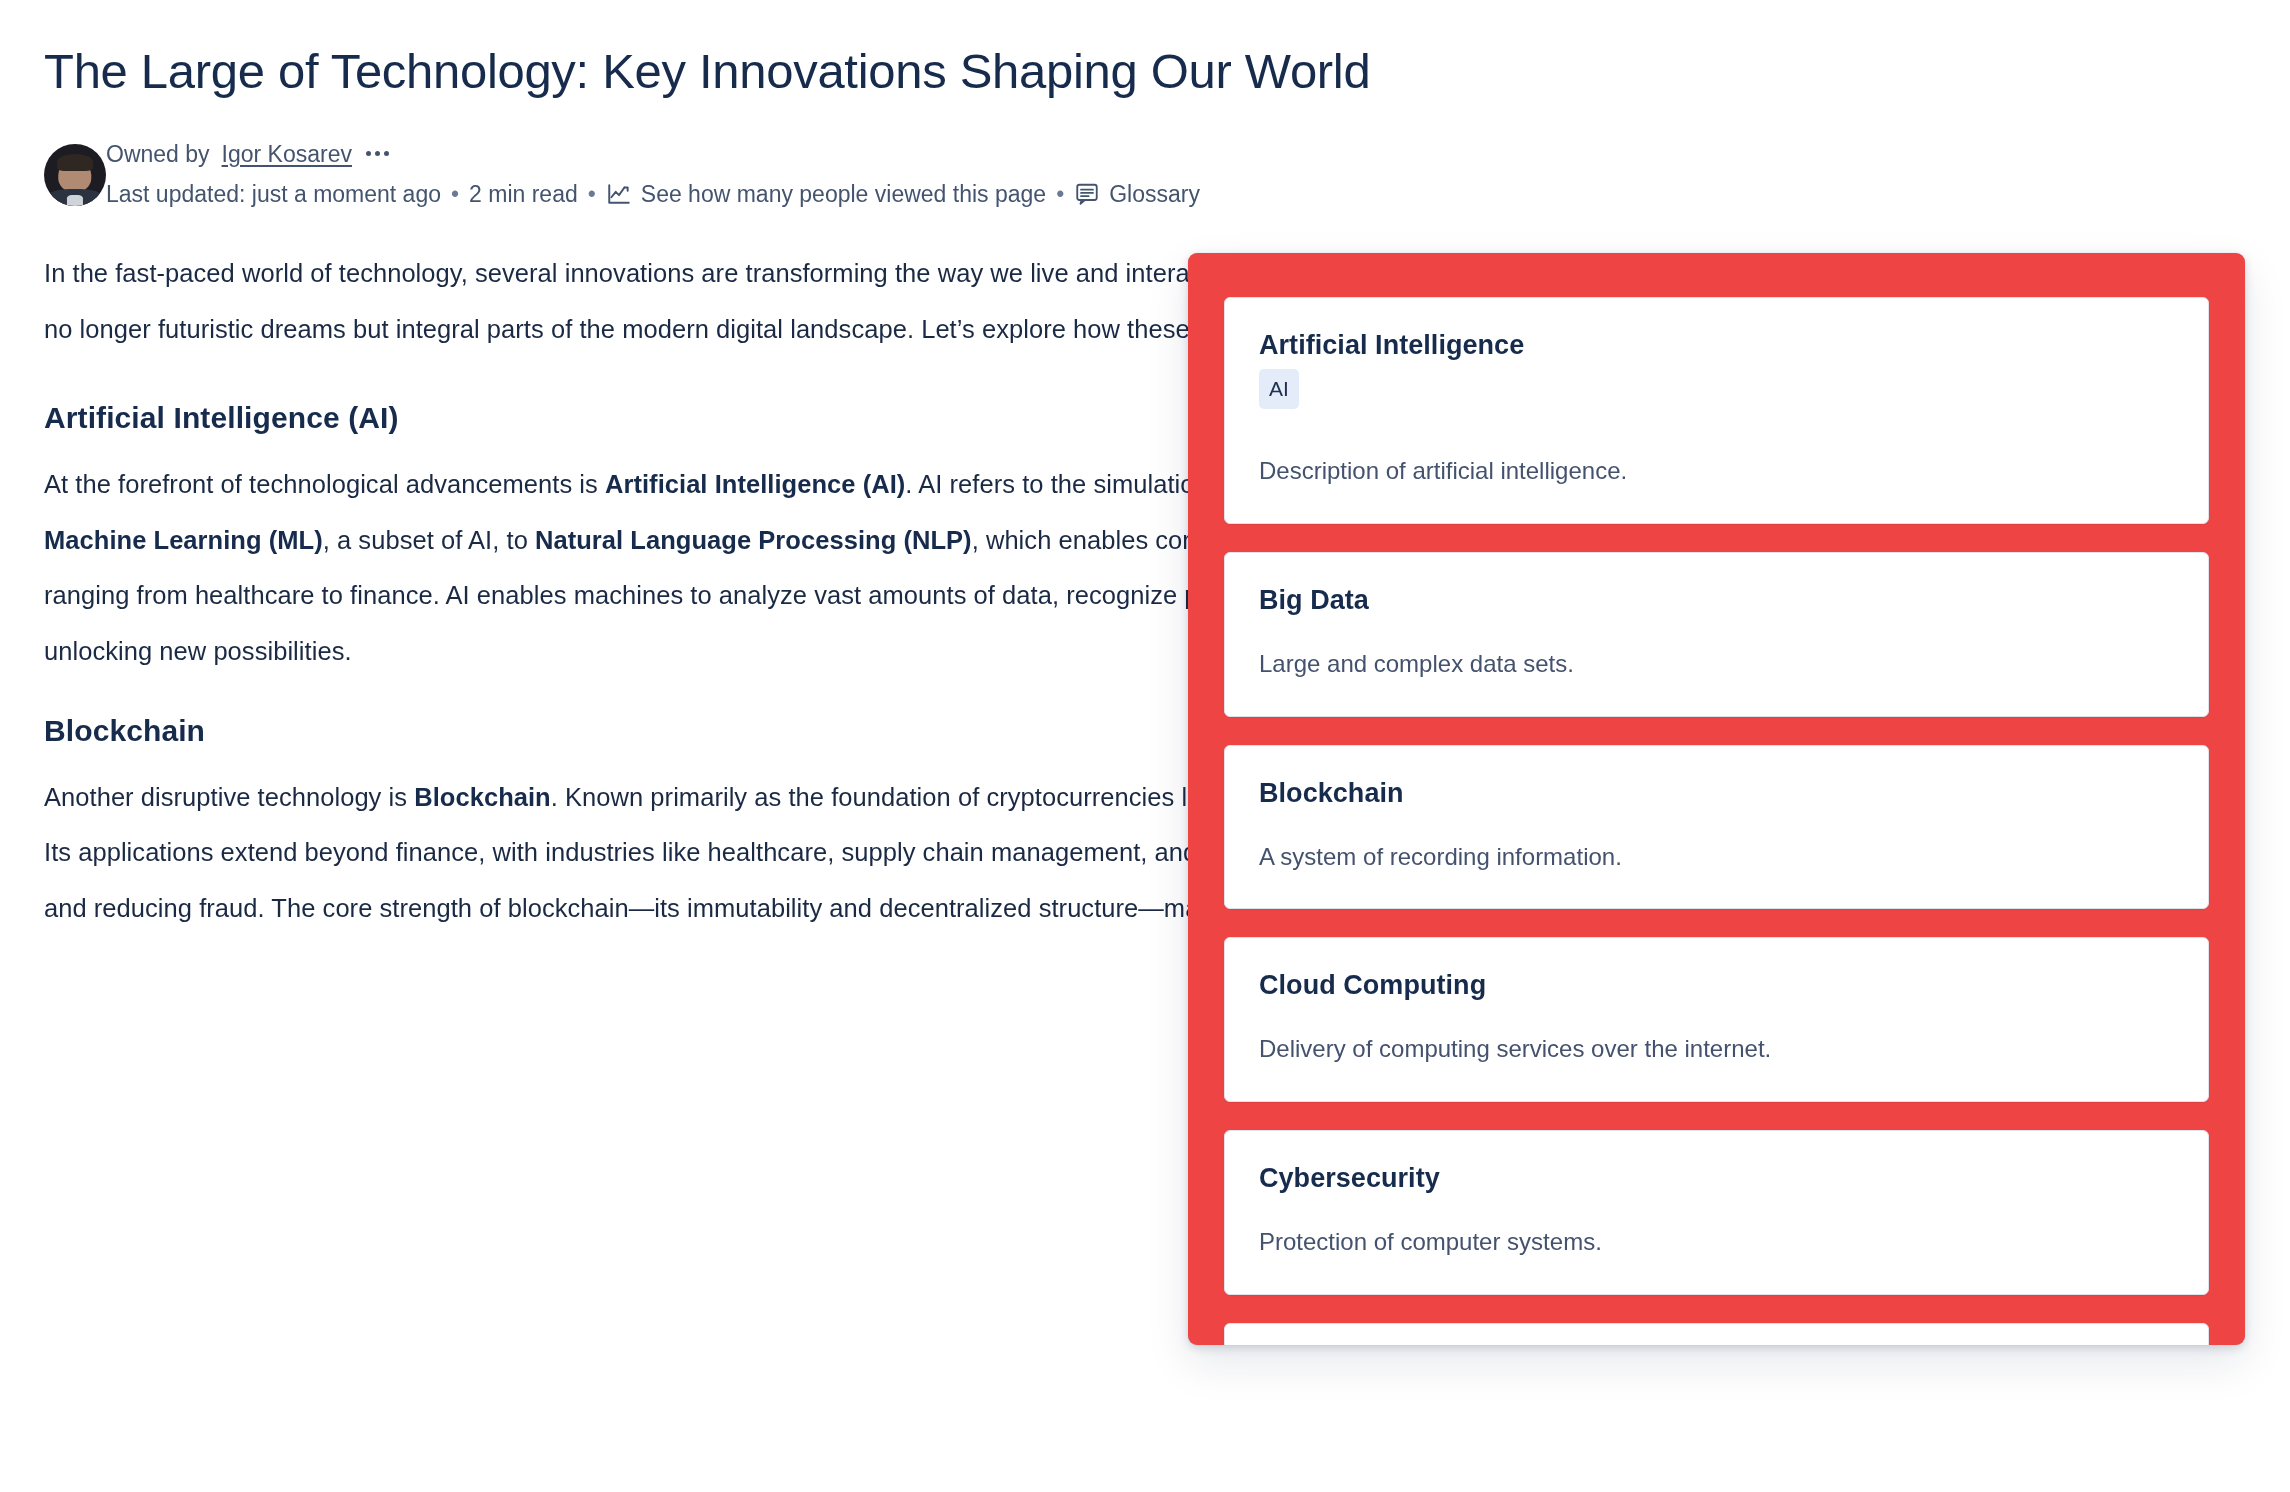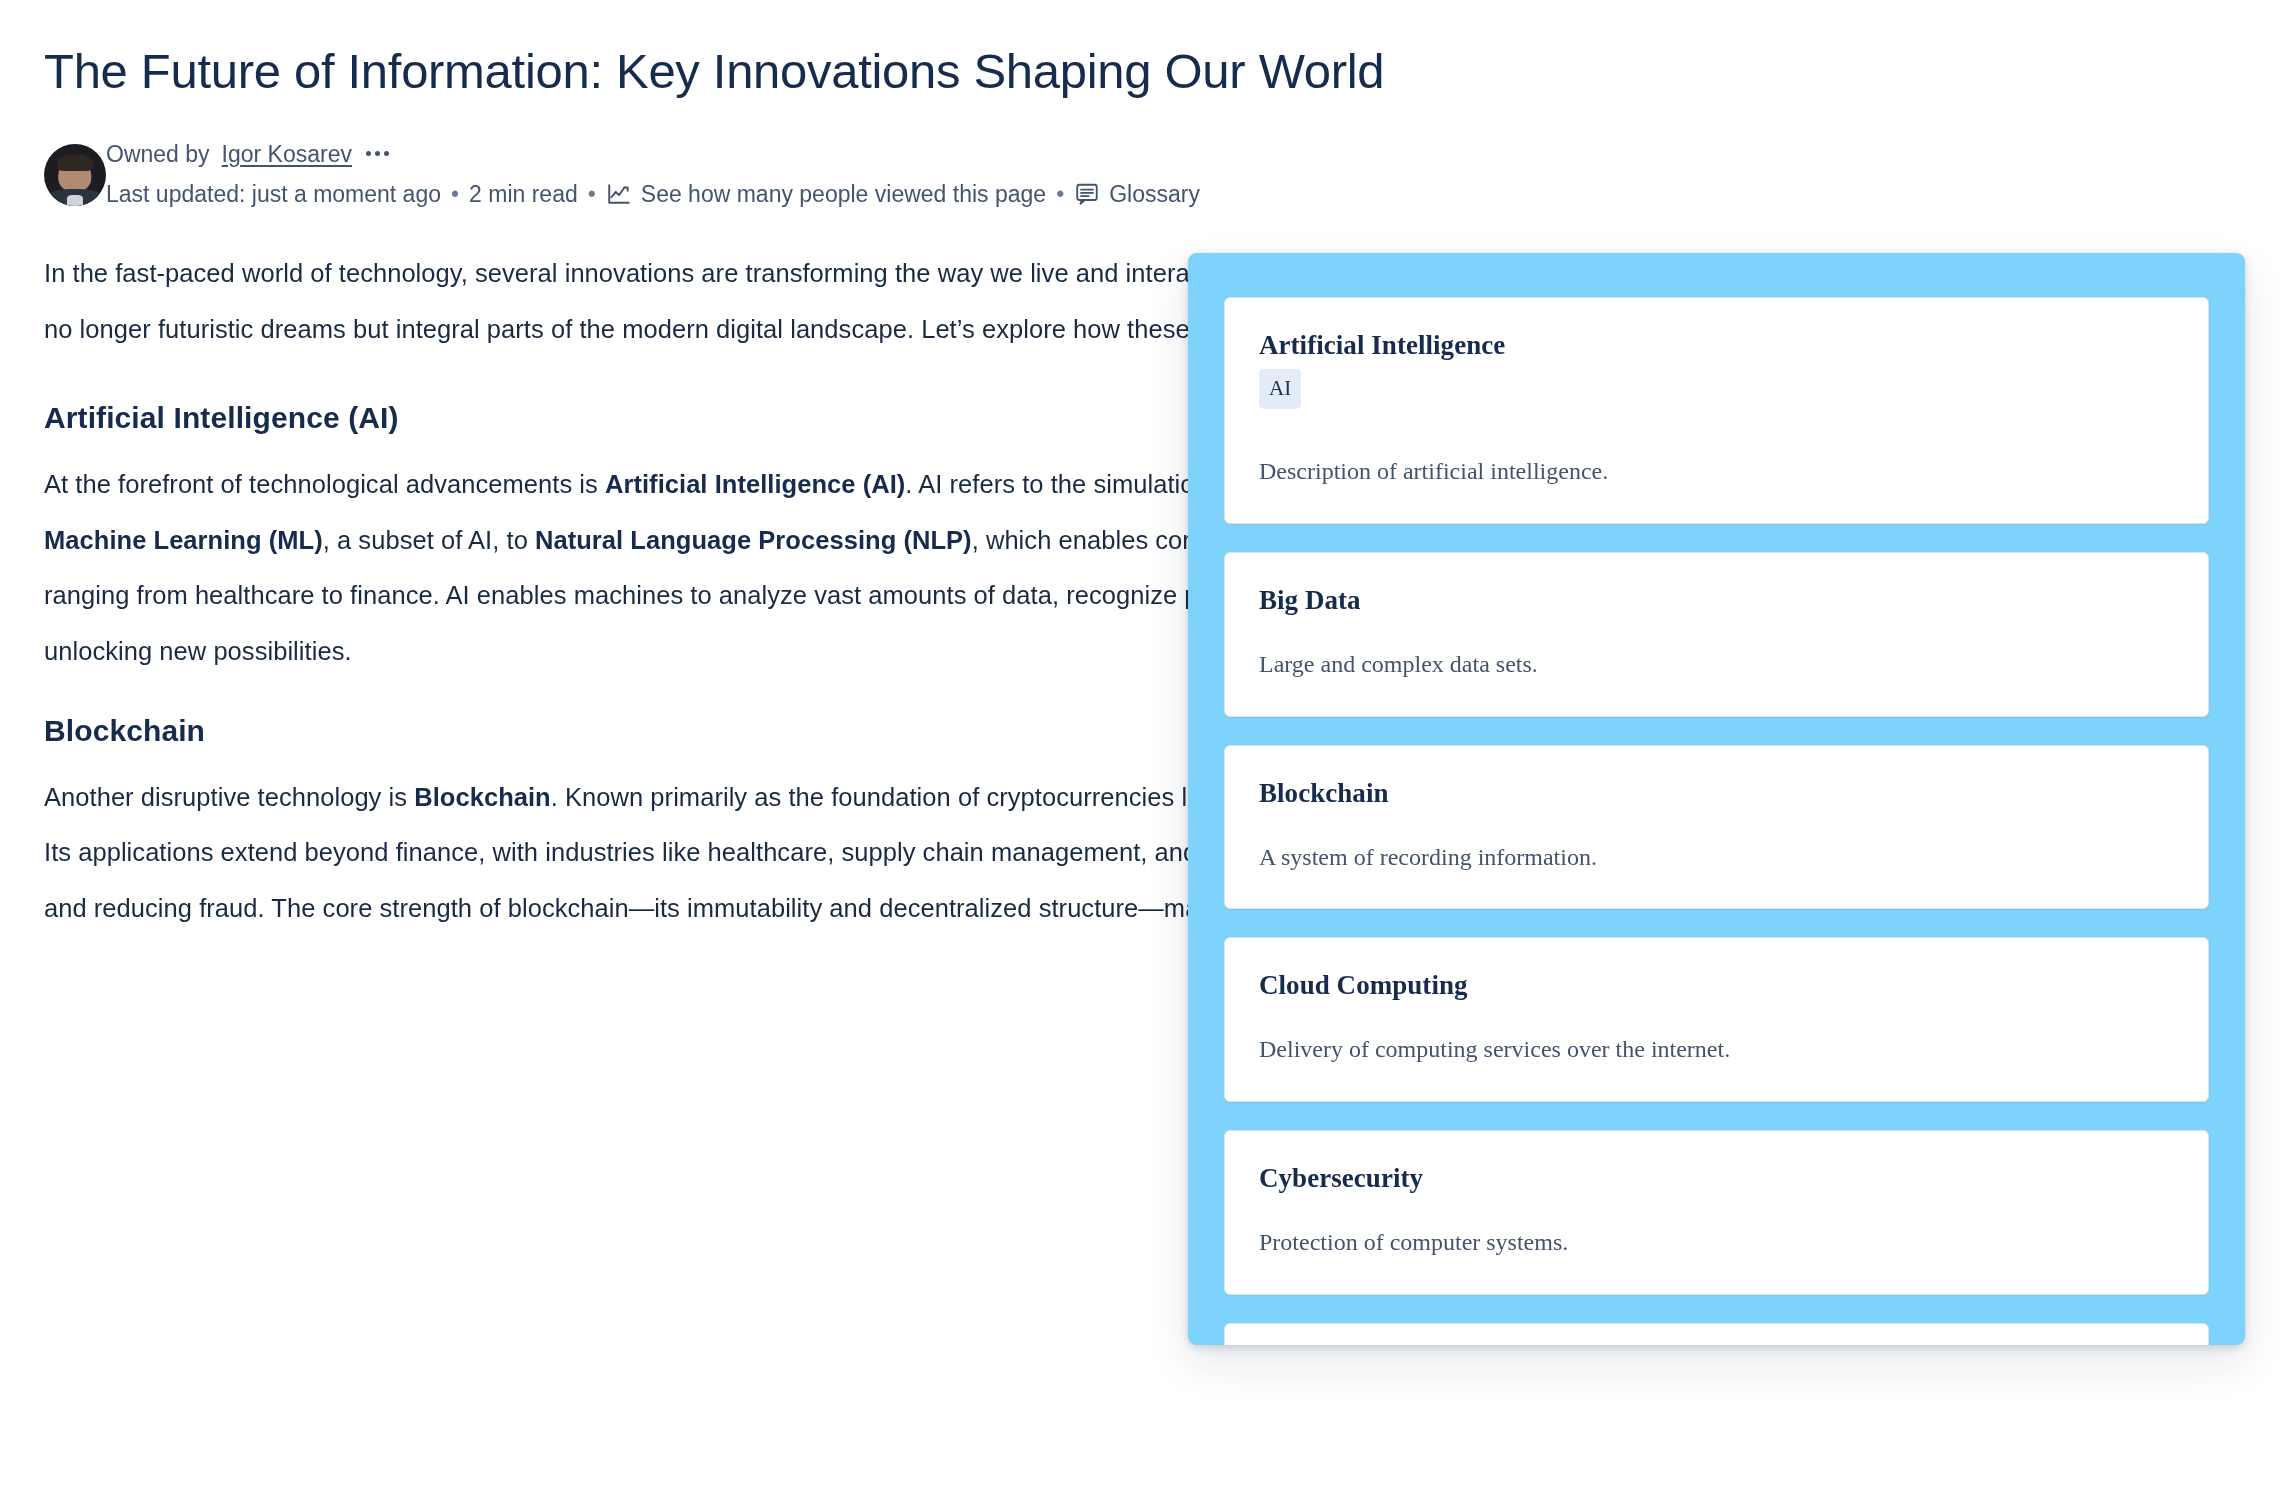--- a/index.html
+++ b/index.html
@@ -157,26 +157,25 @@
     letter-spacing: 0.1px;
   }
 
   
   .glossary-panel {
     position: absolute;
     left: 1188px;
     top: 253px;
     width: 1057px;
     height: 1092px;
-    background: #7dd3fc;
+    background: #ef4444;
     border-radius: 9px;
     box-shadow: 0 3px 10px rgba(9,30,66,0.16), 0 0 1px rgba(9,30,66,0.18), 0 18px 44px rgba(9,30,66,0.10);
     overflow: hidden;
     z-index: 20;
-    font-family: Liberation Serif, serif;
   }
 
   .glossary-scroll {
     position: absolute;
     inset: 0;
     padding: 44px 36px 0 36px;
     overflow: hidden;
   }
 
   .gcard {
@@ -213,21 +212,21 @@
   .gcard.has-tag .gcard-title { margin-bottom: 8px; }
   .gcard.has-tag .gcard-desc { }
 </style>
 </head>
 <body>
 
 <div id="root">
 
   <div class="doc">
 
-    <h1 class="page-title">The Future of Information: Key Innovations Shaping Our World</h1>
+    <h1 class="page-title">The Large of Technology: Key Innovations Shaping Our World</h1>
 
     <div class="byline">
       <div class="avatar">
         <div class="face"></div>
         <div class="hair"></div>
         <div class="body"></div>
         <div class="collar"></div>
       </div>
 
       <div class="byline-lines">

